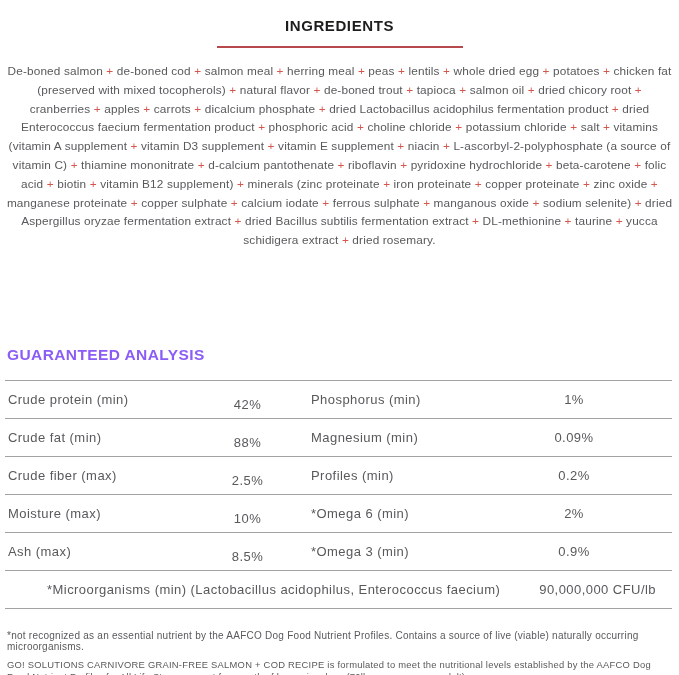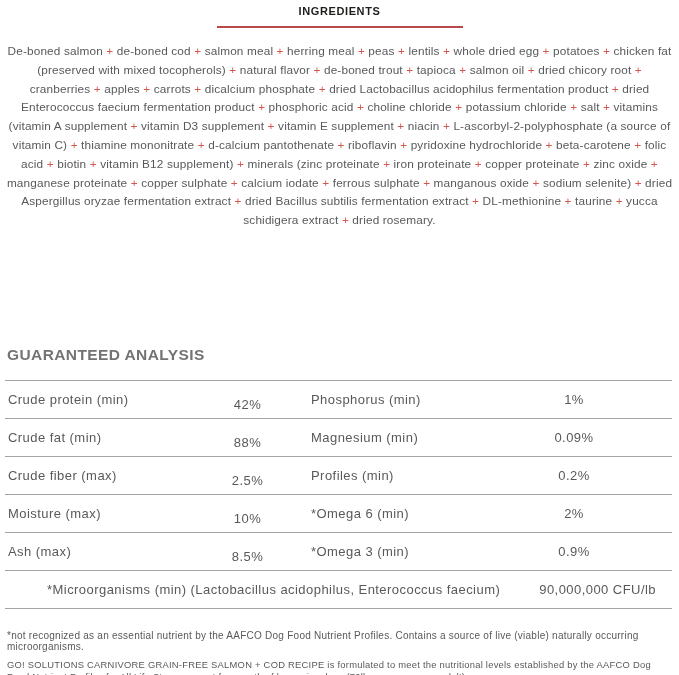--- a/index.html
+++ b/index.html
@@ -13,24 +13,24 @@
     height: 675px;
     margin: 0 auto;
     background: #ffffff;
     font-family: "Liberation Sans", sans-serif;
     color: #58595b;
     overflow: hidden;
   }
 
   
   .ingredients-title {
-    margin: 0;
+    margin: 12px;
     padding-top: 5px;
     text-align: center;
-    font-size: 11px;
+    font-size: 15px;
     font-weight: 700;
     letter-spacing: 0.6px;
     color: #1d1d1b;
   }
   .title-underline {
     width: 246px;
     height: 2px;
     margin: 9px auto 0 auto;
     background: #b5494b;
   }
@@ -50,21 +50,21 @@
   
   .ga-title {
     margin: 0;
     padding: 0 0 0 7px;
     position: absolute;
     top: 346px;
     left: 0;
     font-size: 15.5px;
     font-weight: 700;
     letter-spacing: 0.4px;
-    color: #737373;
+    color: #8b5cf6;
   }
   .ga-table {
     position: absolute;
     top: 380px;
     left: 5px;
     width: 667px;
     border-top: 1px solid #a3a3a3;
     font-size: 13px;
     letter-spacing: 0.45px;
   }

